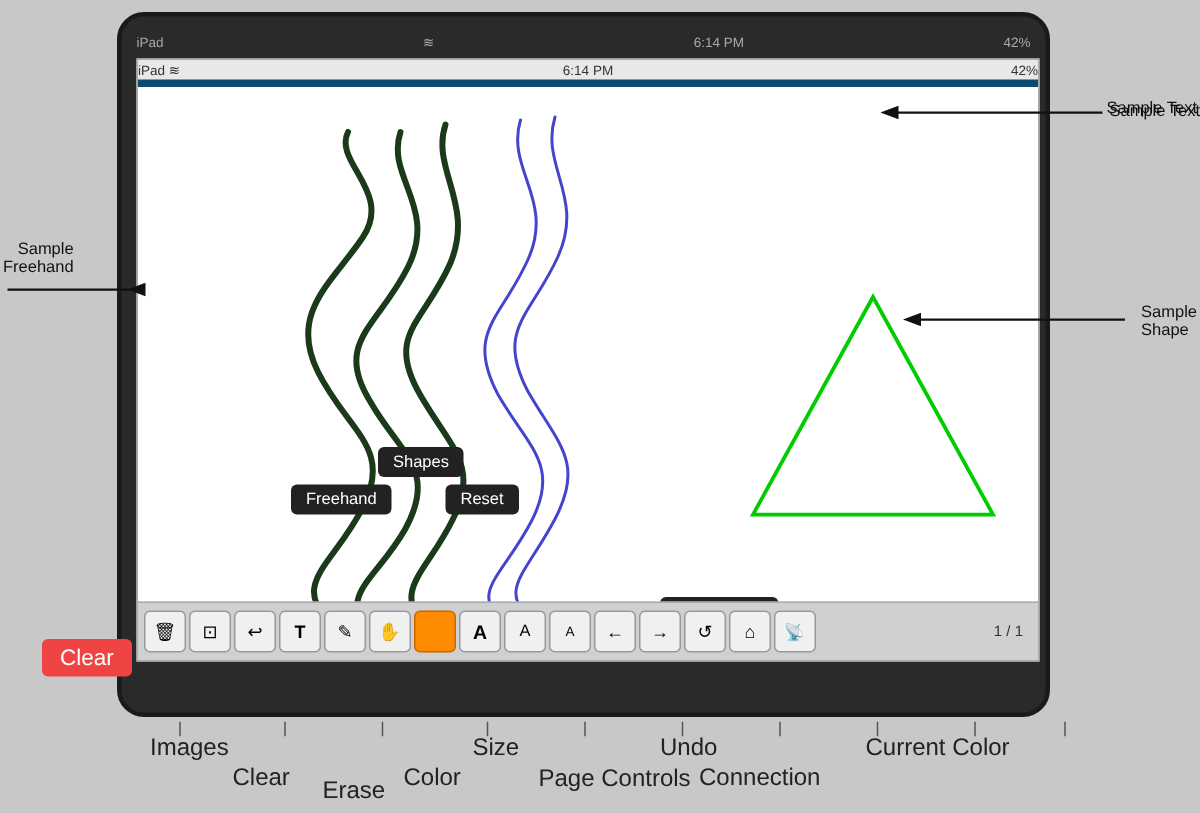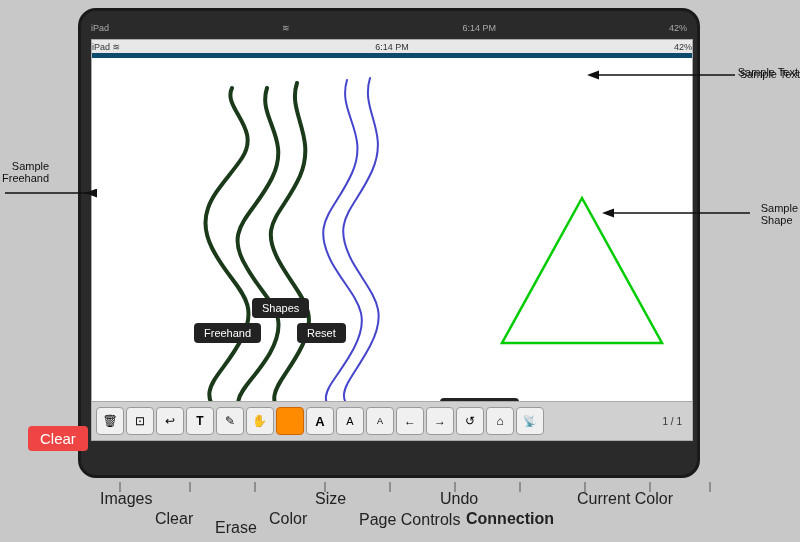--- a/index.html
+++ b/index.html
@@ -348,15 +348,15 @@
 
   <span class="bottom-label" style="top:490px;left:100px;">Images</span>
   <span class="bottom-label" style="top:490px;left:215px;margin-top:29px;">Erase</span>
   <span class="bottom-label" style="top:490px;left:315px;">Size</span>
   <span class="bottom-label" style="top:490px;left:420px;padding-left:20px;">Undo</span>
   <span class="bottom-label" style="top:490px;left:577px;">Current Color</span>
 
   <span class="bottom-label" style="top:510px;left:155px;">Clear</span>
   <span class="bottom-label" style="top:510px;left:269px;">Color</span>
   <span class="bottom-label" style="top:511px;left:359px;">Page Controls</span>
-  <span class="bottom-label" style="top:510px;left:466px;font-weight:bold;">Connection</span>
+  <span class="bottom-label" style="top:510px;left:466px;">Connection</span>
 
 </div>
 
 </body></html>

